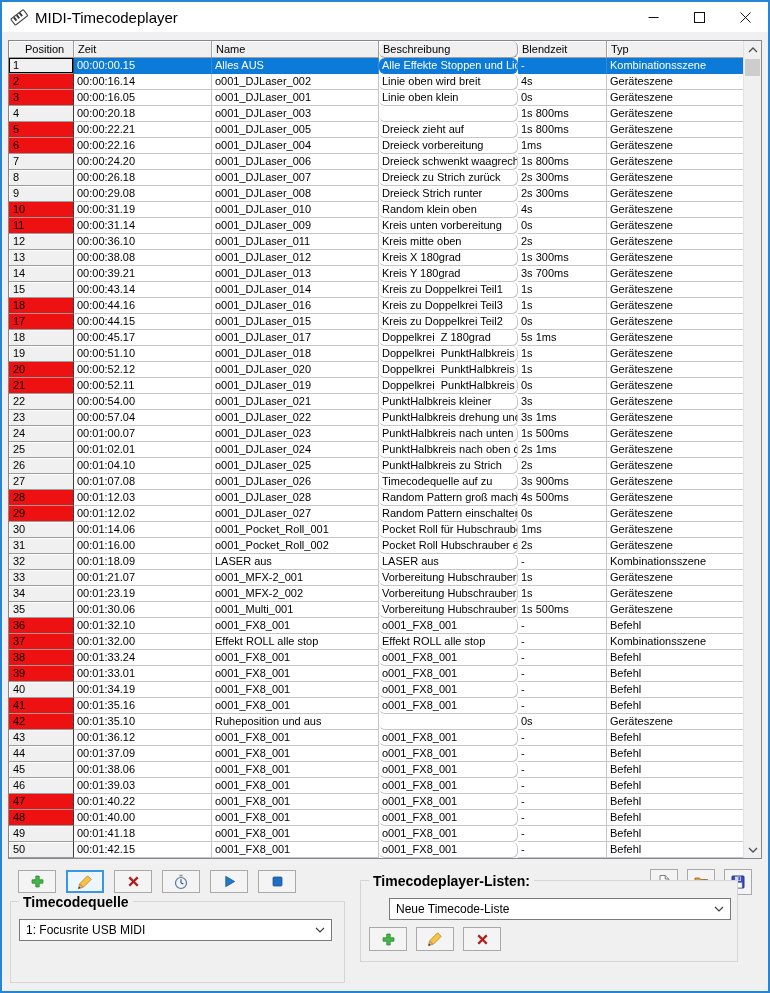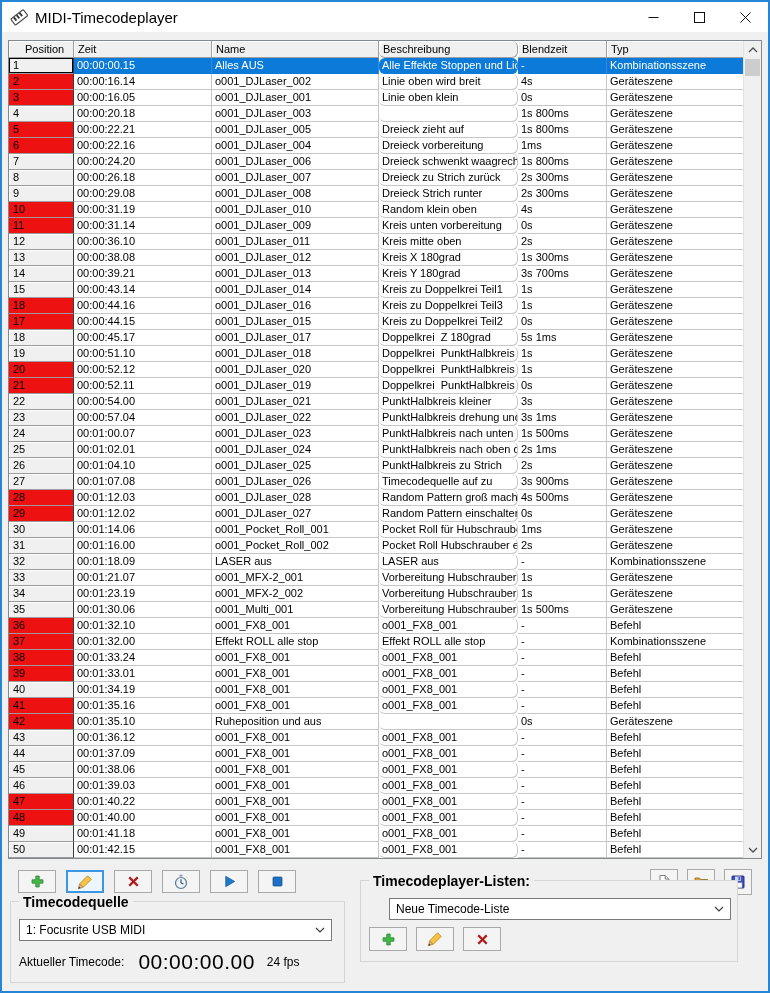--- a/index.html
+++ b/index.html
@@ -578,25 +578,20 @@
   <div class="groupbox" style="left:10px;top:901px;width:335px;height:82px;">
     <span class="group-label">Timecodequelle</span>
     <div class="combo" style="left:8px;top:17px;right:12px;">
       <span class="combo-text">1: Focusrite USB MIDI</span>
       <span class="combo-arrow">
         <svg width="10" height="6" viewBox="0 0 10 6">
             <path d="M1 1 L5 5 L9 1" fill="none" stroke="#404040" stroke-width="1.2"></path>
           </svg>
       </span>
     </div>
-    <div class="tc-row">
-      <span class="tc-label">Aktueller Timecode:</span>
-      <span class="tc-value">00:00:00.00</span>
-      <span class="tc-fps">24 fps</span>
-    </div>
   </div>
 
   <div class="groupbox" style="left:360px;top:880px;width:378px;height:82px;">
     <span class="group-label">Timecodeplayer-Listen:</span>
     <div class="combo" style="left:8px;top:17px;right:6px;margin-left:20px;">
       <span class="combo-text">Neue Timecode-Liste</span>
       <span class="combo-arrow">
         <svg width="10" height="6" viewBox="0 0 10 6">
             <path d="M1 1 L5 5 L9 1" fill="none" stroke="#404040" stroke-width="1.2"></path>
           </svg>

